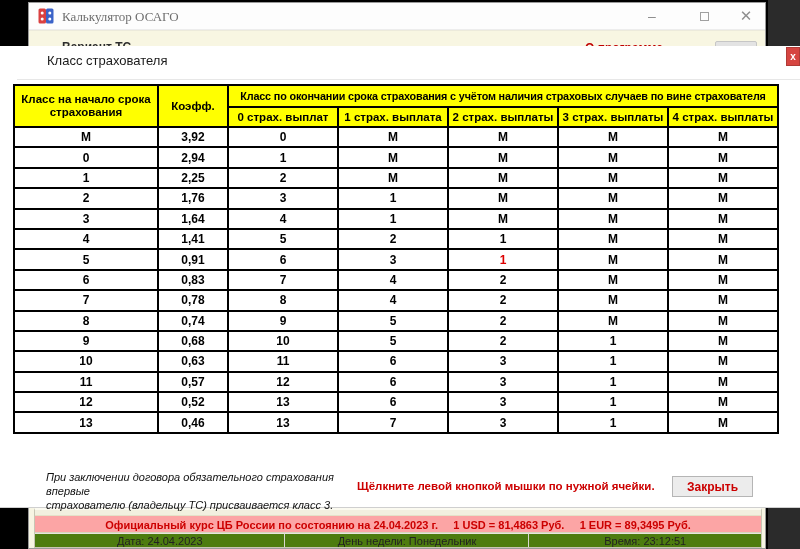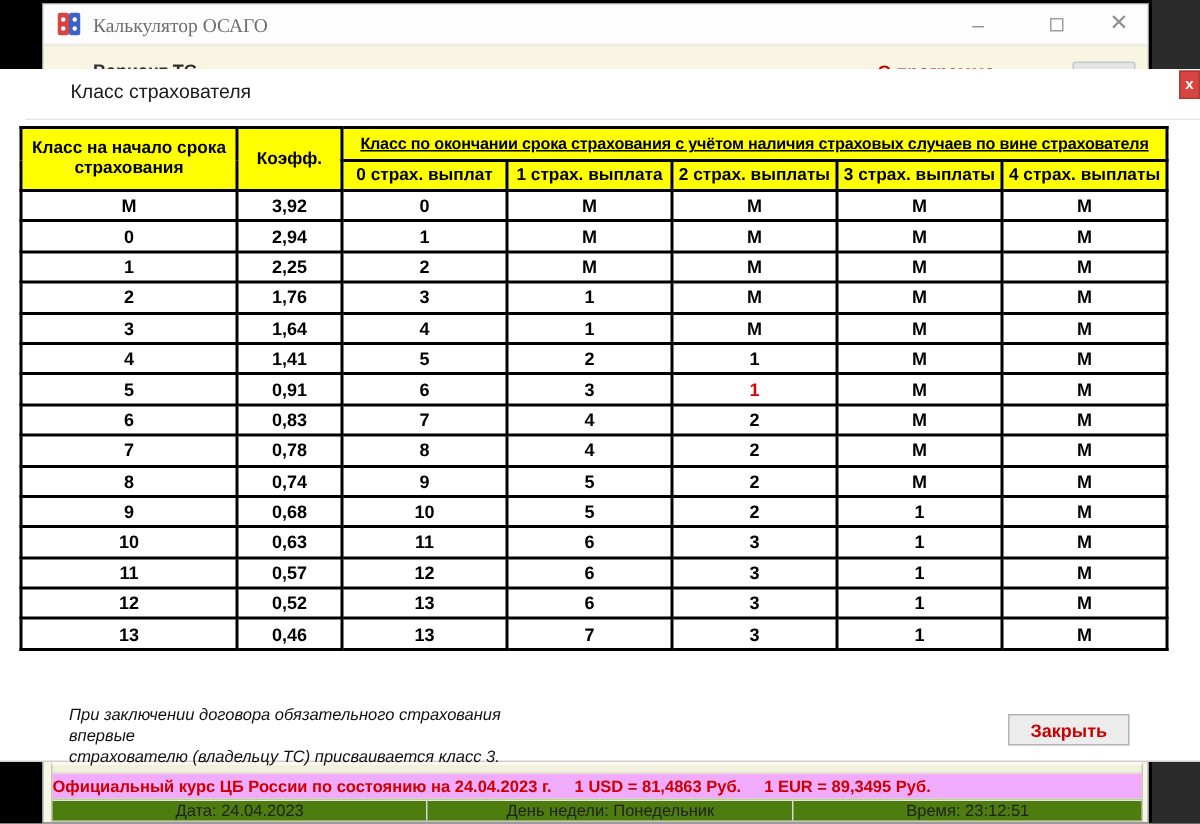--- a/index.html
+++ b/index.html
@@ -22,23 +22,23 @@
   .maxbox { display:inline-block; width:9px; height:9px; border:1px solid #a0a0a0; margin-top:5px; }
 
   .menustrip { position:relative; height:19px; background:#f8f6e2; border-top:1px solid #eceadb; }
   .menu-partial { position:absolute; left:33px; top:9px; font-size:12px; font-weight:bold; color:#2e2e2e; }
   .about { position:absolute; left:556px; top:10px; font-size:12px; font-weight:bold; color:#c00000; }
   .strip-btn { position:absolute; right:8px; top:10px; width:42px; height:11px; background:#e3e3e3;
                border:1px solid #c6c6c6; border-radius:2px; }
 
   .window-bottom { position:absolute; left:5px; right:3px; top:505px; bottom:0;
                    background:#f2f0df; border:1px solid #c8c6b4; border-top:2px solid #fbfaf0; }
-  .ratebar { position:absolute; left:0; right:0; top:5px; height:18px; background:#f0abfc;
+  .ratebar { position:absolute; left:0; right:0; top:5px; height:18px; background:#fca5a5;
              border-top:1px solid #e4e2c8; border-bottom:1px solid #d6d4bc;
-             font-size:11px; font-weight:bold; color:#cc0000; line-height:18px; white-space:nowrap; }
+             text-align:center; font-size:11px; font-weight:bold; color:#cc0000; line-height:18px; white-space:nowrap; }
   .statusrow { position:absolute; left:0; right:0; top:23px; bottom:0; display:flex; background:#4d7c0f; }
   .status-cell { border-right:1px solid #d9d8d0; border-top:1px solid #e6e5de; font-size:11px; color:#222;
                  display:flex; align-items:center; justify-content:center; white-space:nowrap; }
   .status-cell:nth-child(1){ flex-basis:34.5%; }
   .status-cell:nth-child(2){ flex-basis:33.6%; }
   .status-cell:nth-child(3){ flex-basis:31.9%; border-right:none; }
 
   
   .dialog { position:absolute; left:0; top:46px; width:800px; height:462px; background:#ffffff;
             border-bottom:1px solid #cfcfcf; z-index:2; }
@@ -47,21 +47,21 @@
                   border:1px solid #b03a36; color:#fff; font-size:10px; font-weight:bold;
                   text-align:center; line-height:17px; cursor:default; }
   .dialog-sep { position:absolute; left:17px; right:0; top:33px; border-top:1px solid #e7e7e7; }
 
   
   table.bm-table { position:absolute; left:13px; top:38px; width:764px; border-collapse:collapse;
                    table-layout:fixed;padding-left:15px; }
   .bm-table th, .bm-table td { border:2px solid #000; text-align:center; vertical-align:middle;
                                overflow:hidden; white-space:nowrap; }
   .bm-table th { background:#ffff00; font-size:11.5px; font-weight:bold; color:#000; padding:1px 2px; }
-  .bm-table th.group { font-size:10.8px; letter-spacing:-0.15px; height:22px;text-decoration:underline; }
+  .bm-table th.group { font-size:10.8px; letter-spacing:-0.15px; height:22px; }
   .bm-table th.sub { height:20px; }
   .bm-table th.w1 { white-space:normal; line-height:13px; }
   .bm-table td { background:#fff; font-size:12px; font-weight:bold; color:#000; height:20.4px;
                  cursor:default; }
   .bm-table td.red { color:#dd0000; }
 
   .note { position:absolute; left:46px; top:424px; width:320px; font-size:11px; color:#111; line-height:14px;font-style:italic; }
   .instruction { position:absolute; left:357px; top:434px; width:296px; text-align:center;
                  font-size:11.5px; font-weight:bold; color:#cc0000; white-space:nowrap; }
   .close-btn { position:absolute; left:672px; top:430px; width:81px; height:21px; background:#ececec;
@@ -271,14 +271,15 @@
           <td>1</td>
           <td>М</td>
         </tr>
       </tbody>
   </table>
 
   <div class="note">
     <div>При заключении договора обязательного страхования впервые</div>
     <div>страхователю (владельцу ТС) присваивается класс 3.</div>
   </div>
+  <div class="instruction">Щёлкните левой кнопкой мышки по нужной ячейки.</div>
   <button class="close-btn">Закрыть</button>
 </div>
 
 </body></html>

